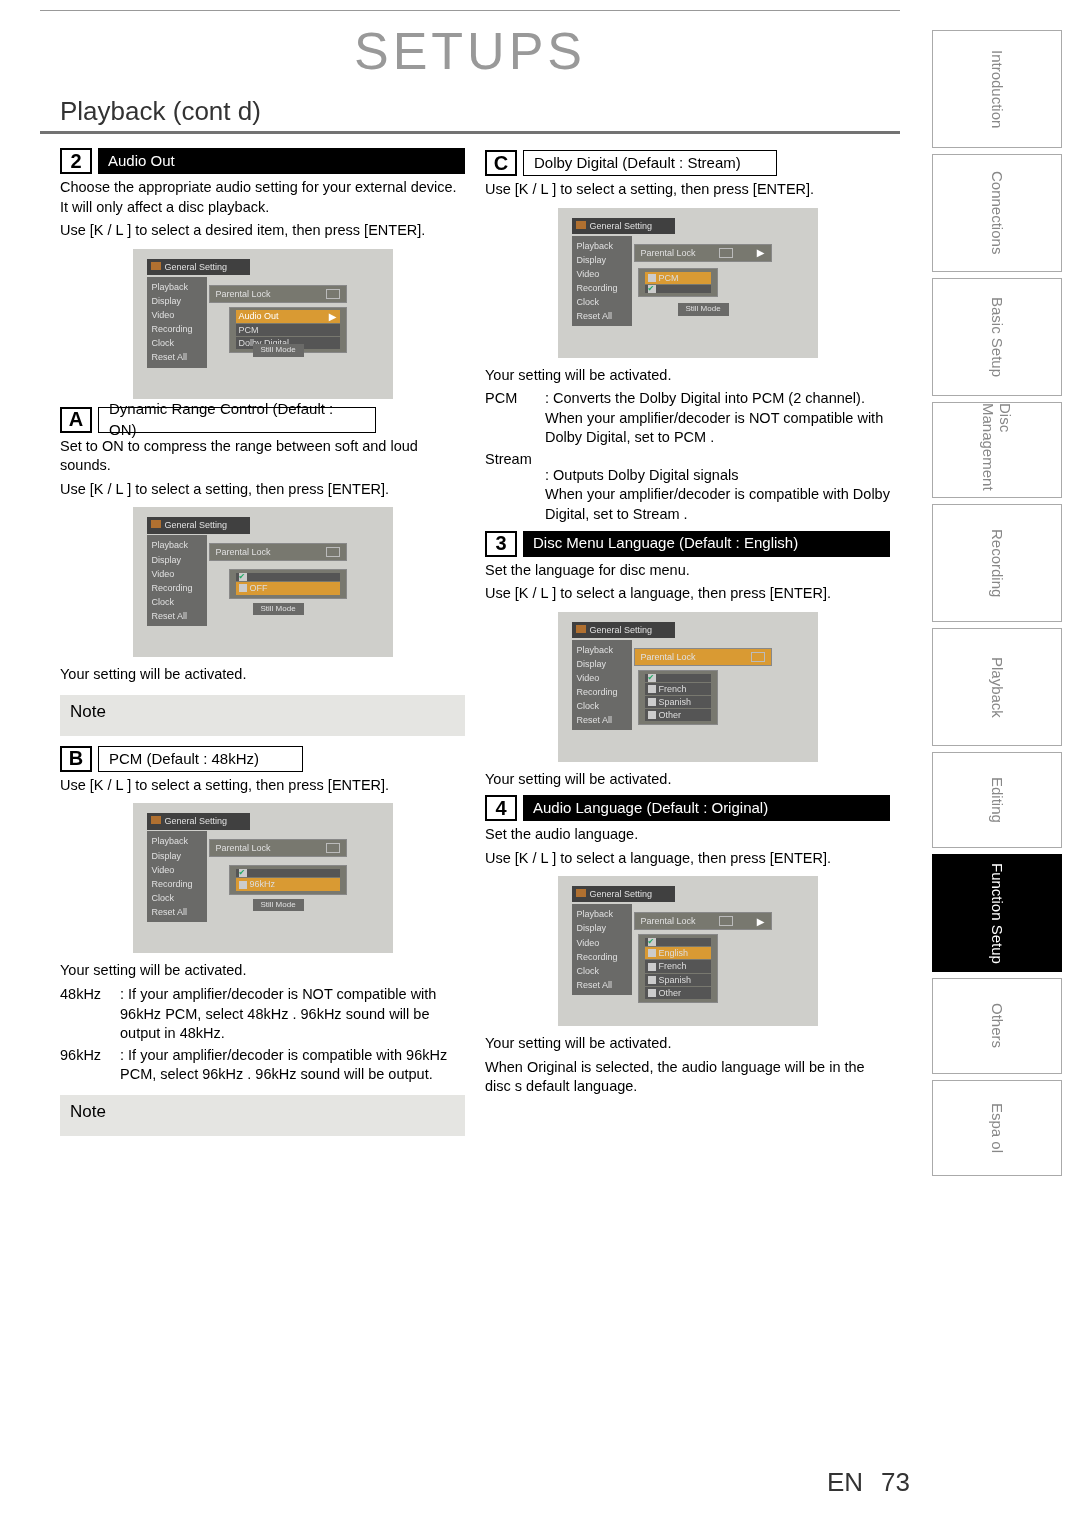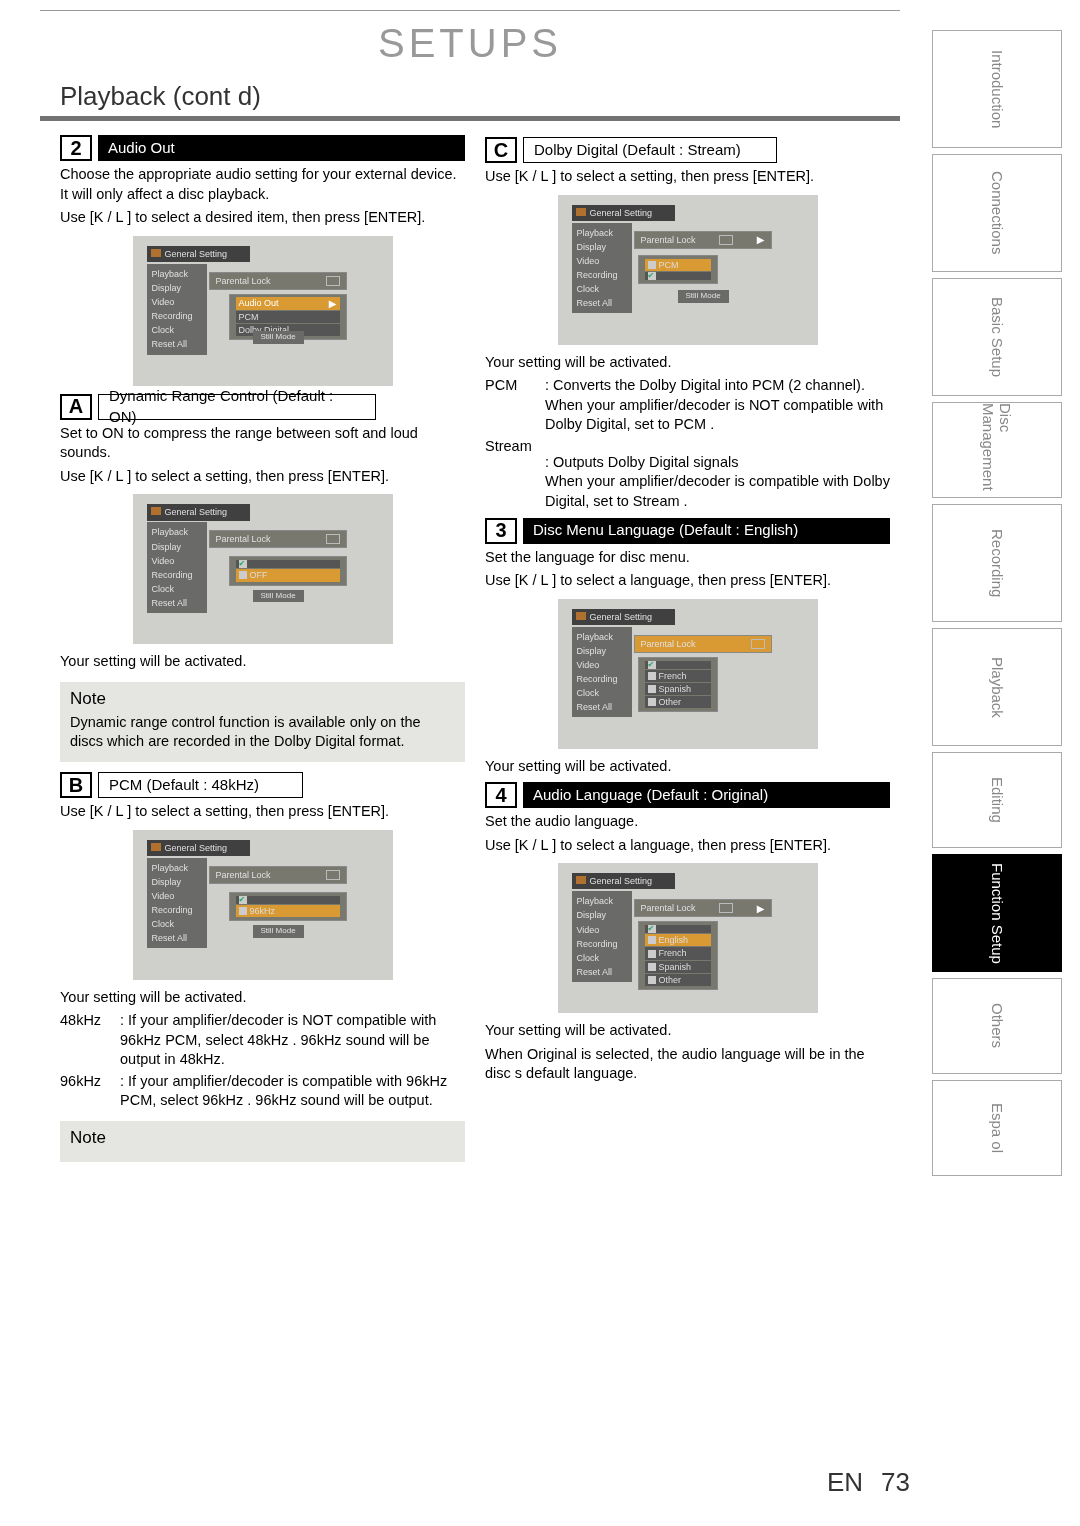--- a/index.html
+++ b/index.html
@@ -16,31 +16,31 @@
     left: 40px; top: 10px;
     width: 860px;
     border: 1px solid #999;
     border-left: none;
     border-bottom: none;
     border-right: none;
     padding: 0 0 30px 0;
   }
   .top-title {
     text-align: center;
-    font-size: 40px;
+    font-size: 52px;
     letter-spacing: 4px;
     color: #999;
     font-weight: 300;
     margin: 10px 0 10px 0;
   }
   .section-title {
     font-size: 26px;
     font-weight: 300;
     color: #333;
-    border-bottom: 5px solid #737373;
+    border-bottom: 3px solid #737373;
     padding: 5px 20px 4px;
     margin: 0 0 8px 0;
   }
   .columns {
     display: flex;
     gap: 20px;
     padding: 0 10px 0 20px;
   }
   .col { flex: 1 1 0; font-size: 14.5px; line-height: 1.35; }
   .step-row { display: flex; align-items: stretch; margin: 6px 0 4px 0; }
@@ -231,21 +231,20 @@
               <span class="osd-chk"></span>
               <span>OFF</span>
             </div>
         </div>
         <div class="osd-foot">Still Mode</div>
       </div>
 
       <p>Your setting will be activated.</p>
       <div class="note-box">
         <div class="note-title">Note</div>
-        <div>Dynamic range control function is available only on the discs which are recorded in the Dolby Digital format.</div>
       </div>
 
       <div class="sub-step-row" style="width:60%;">
         <div class="step-let">B</div>
         <div class="step-label">PCM (Default : 48kHz)</div>
       </div>
       <p>Use [K / L ] to select a setting, then press [ENTER].</p>
 
       <div class="osd">
         <div class="osd-hdr">General Setting</div>

